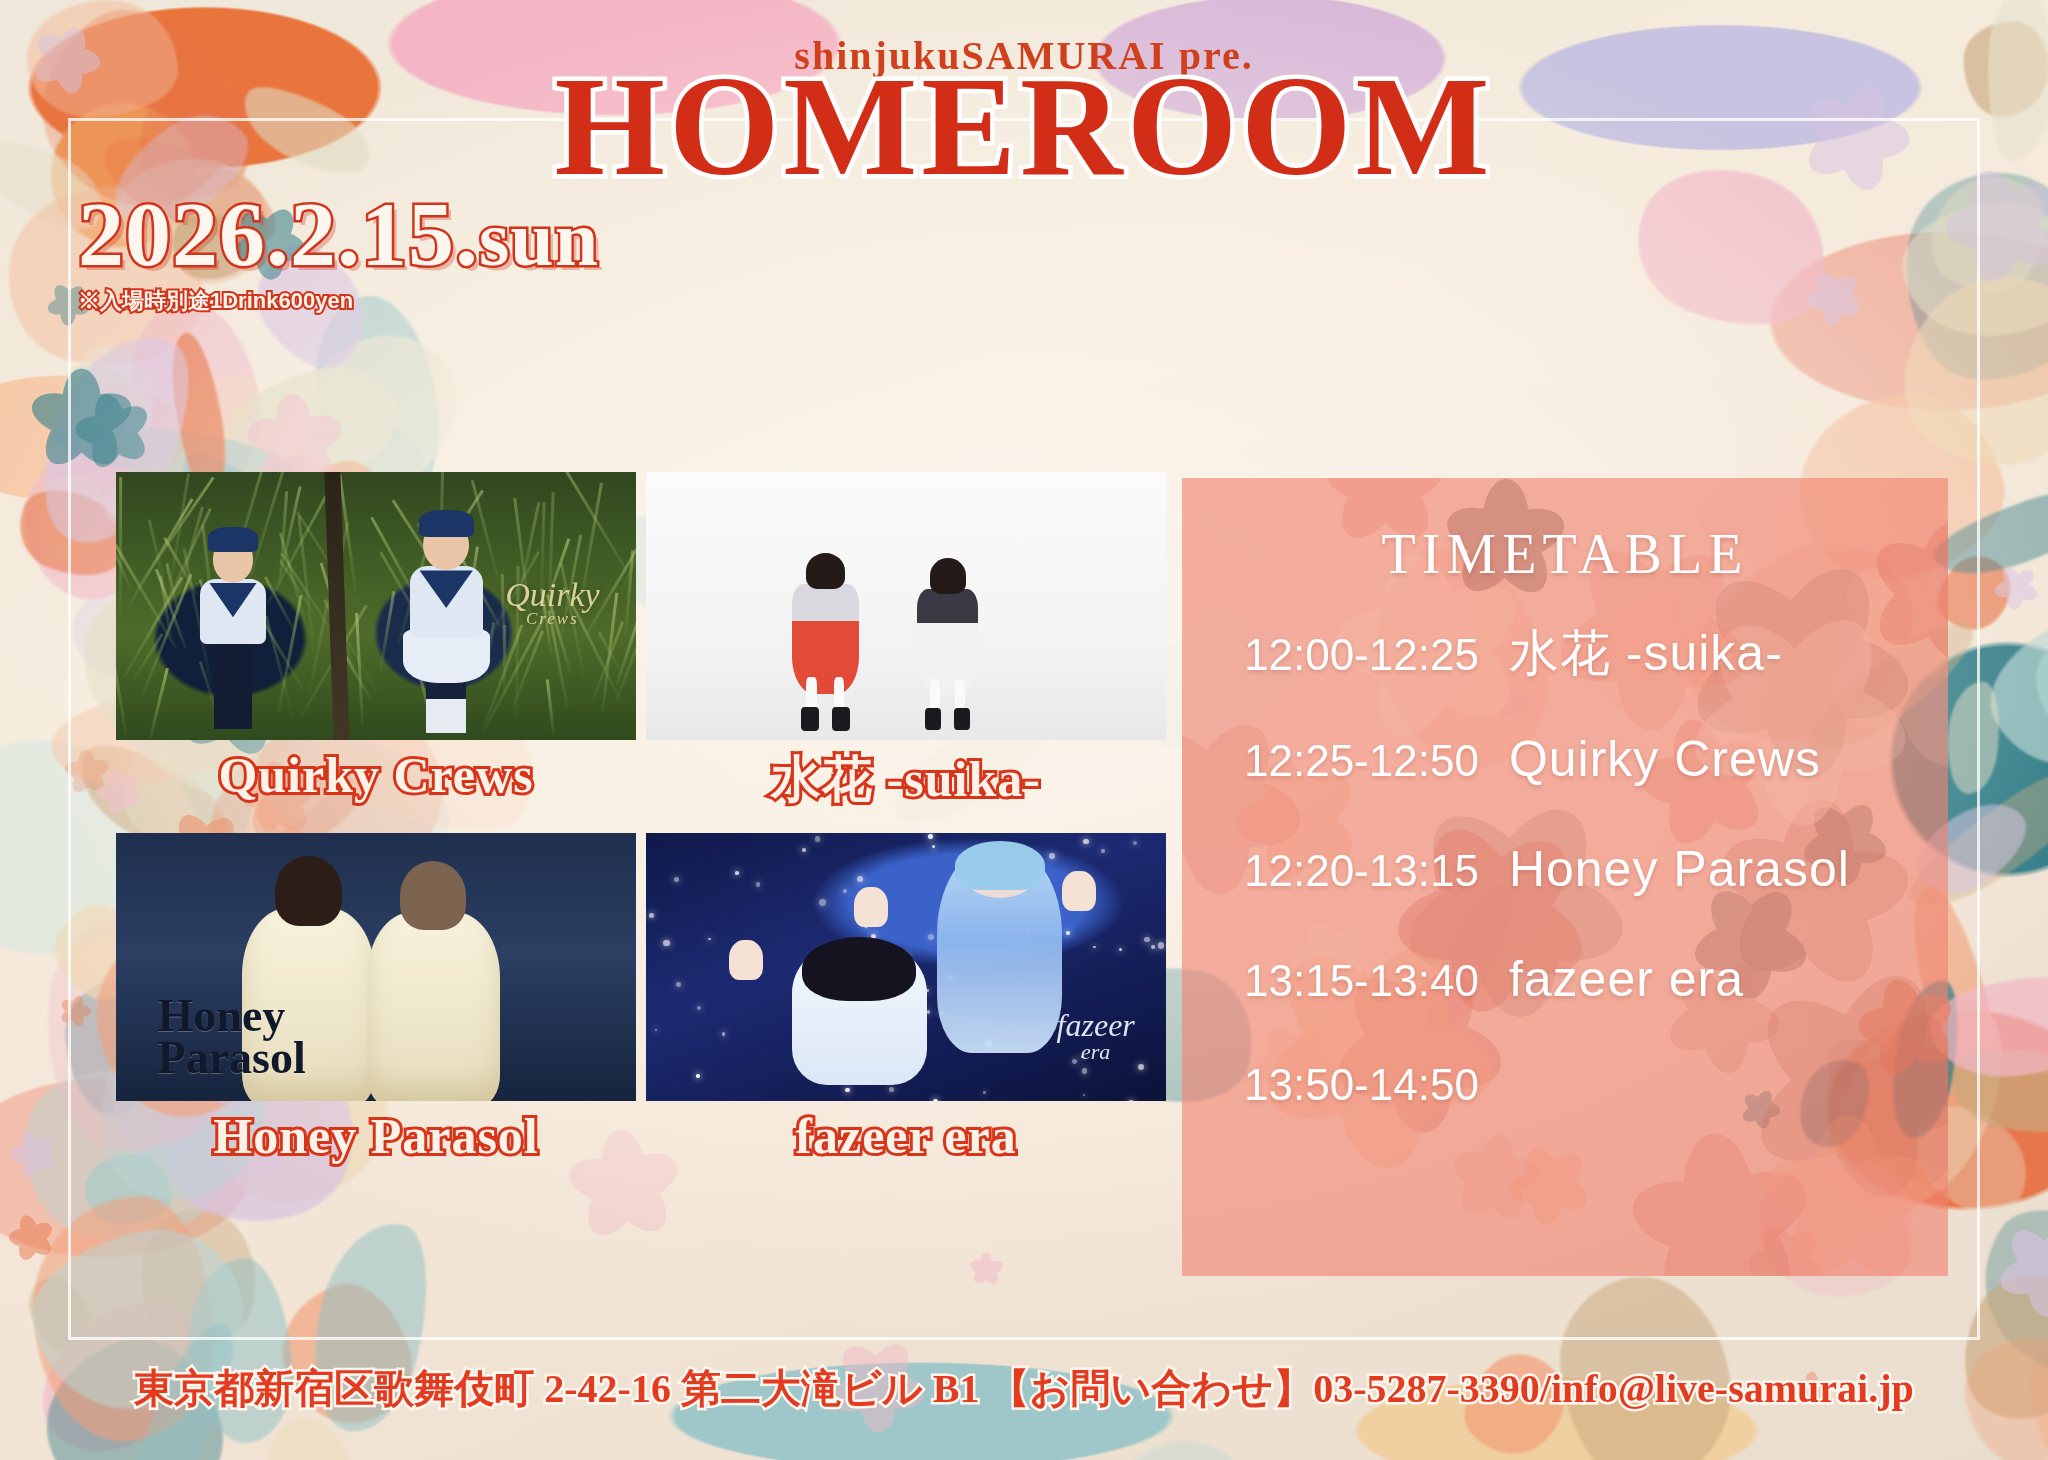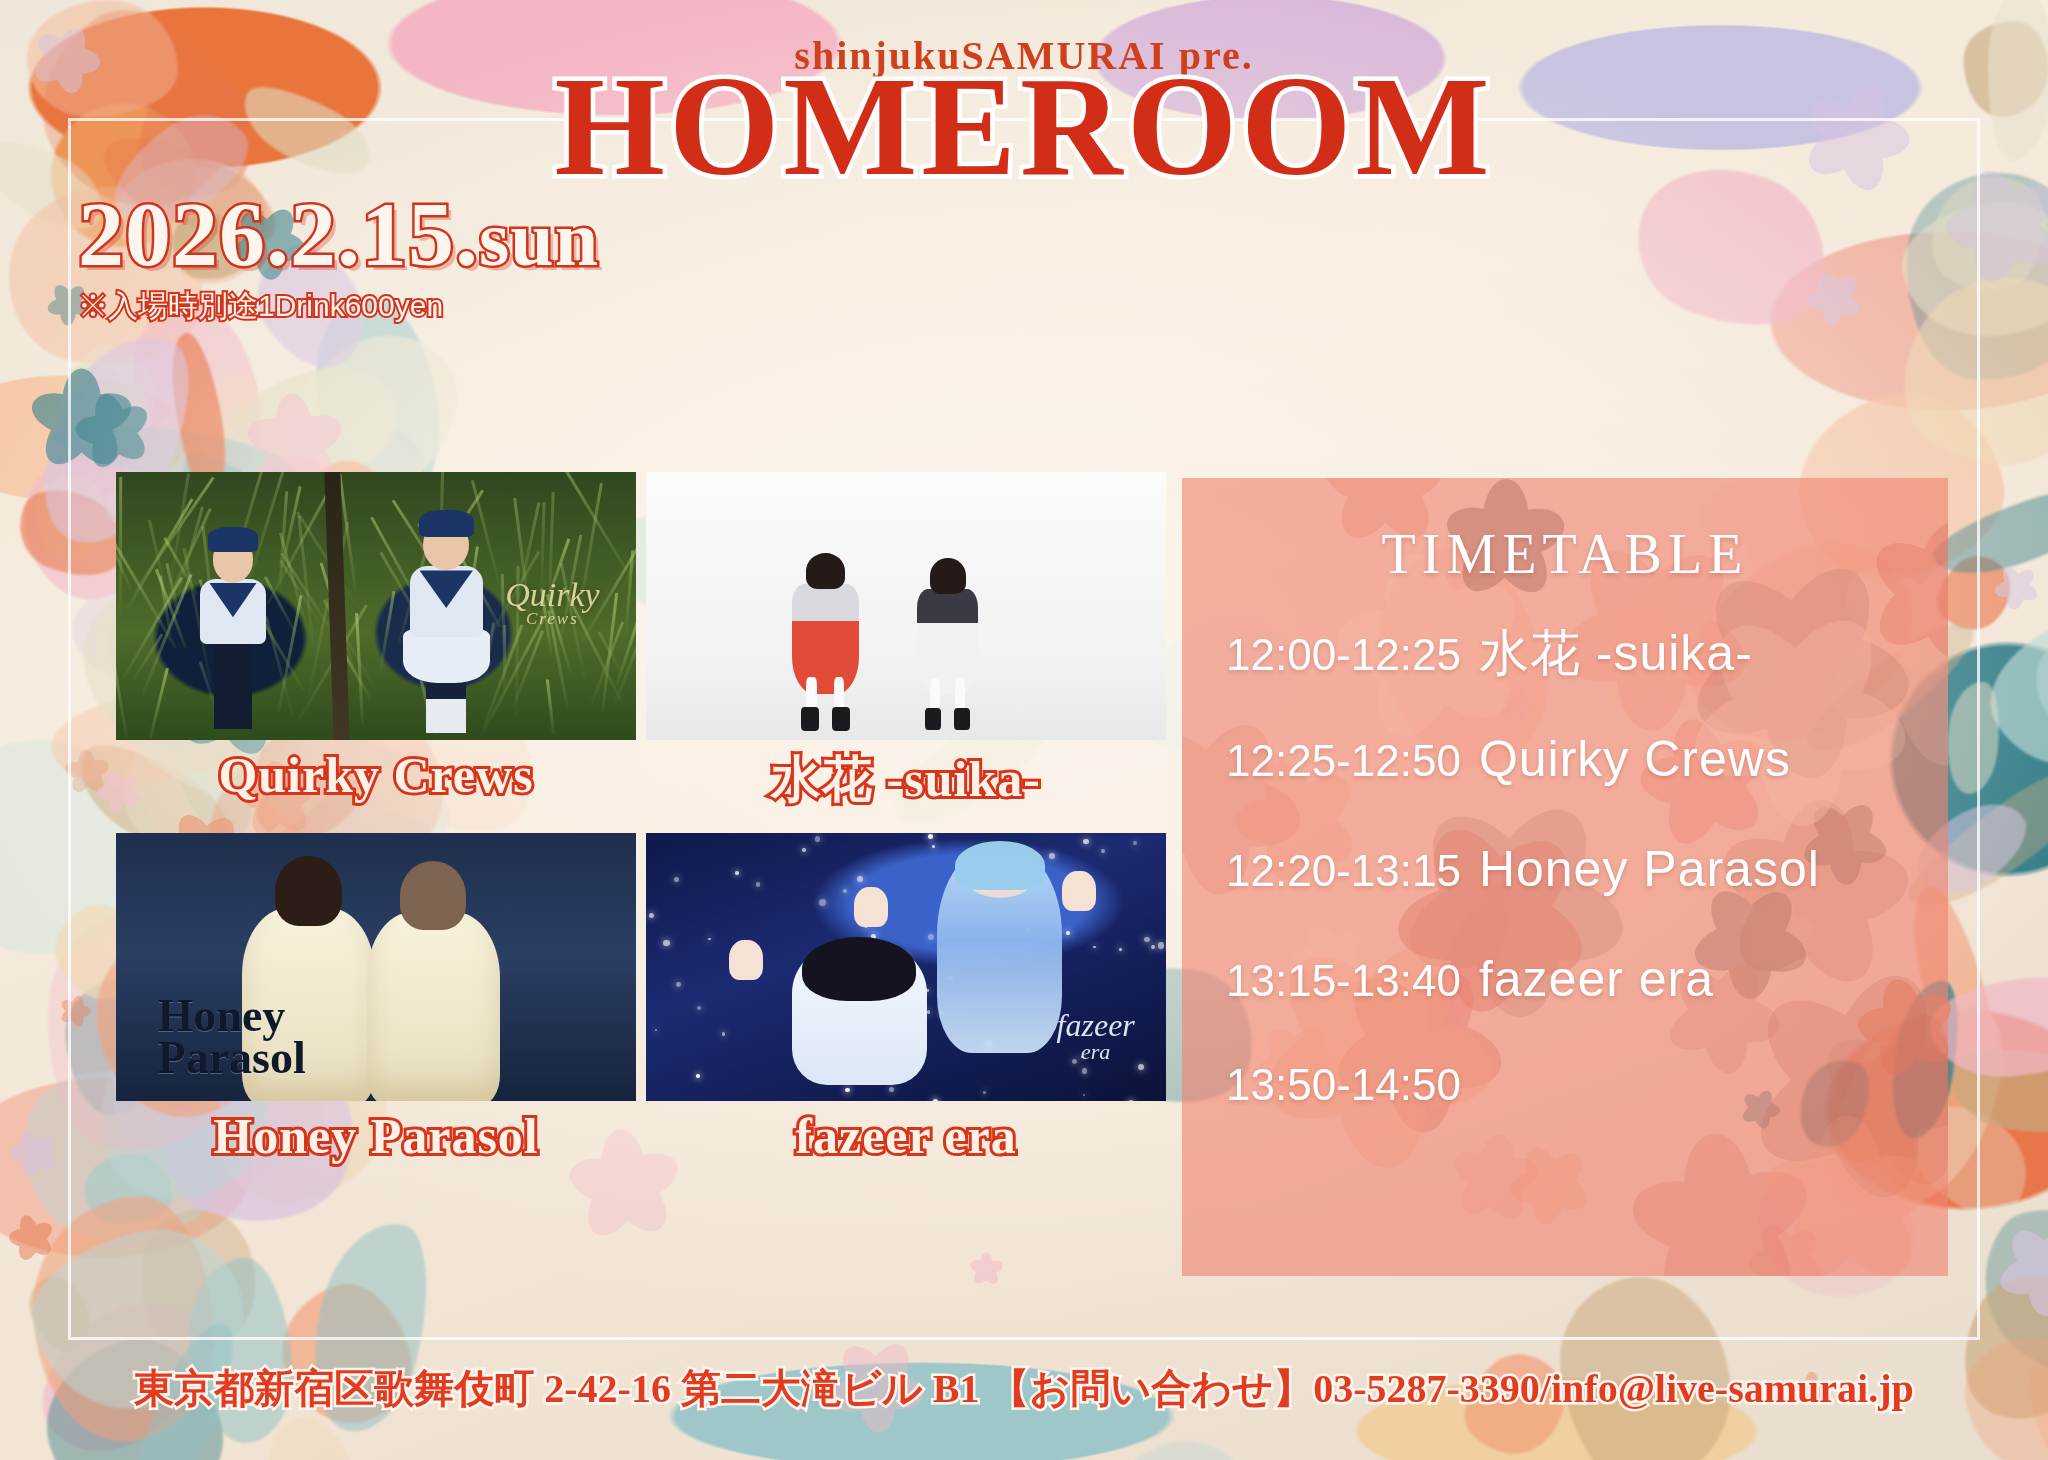--- a/index.html
+++ b/index.html
@@ -130,21 +130,21 @@
   .venue {
     font-family: "Liberation Sans", sans-serif;
     font-size: 52px; font-weight: 700;
     color: #fdf3ea;
     -webkit-text-stroke: 5px #d2341b;
     paint-order: stroke fill;
     white-space: nowrap;
   }
   .drinknote {
     font-family: "Liberation Sans", sans-serif;
-    font-size: 30px; font-weight: 400;
+    font-size: 22px; font-weight: 700;
     color: #fdf3ea;
     -webkit-text-stroke: 4px #d2341b;
     paint-order: stroke fill;
     white-space: nowrap;
     padding-bottom: 6px;
   }
 
   
   .artists {
     position: absolute;
@@ -372,26 +372,27 @@
   .tt-title {
     text-align: center;
     font-family: "Liberation Serif", serif;
     font-size: 56px; letter-spacing: 6px;
     color: #ffffff;
     text-shadow: 0 2px 4px rgba(120,40,30,.25);
   }
 
   .tt-list { margin-top: 34px; padding-left: 44px; }
   .tt-row {
-    display: flex; align-items: baseline; gap: 18px;
+    display: flex; align-items: baseline; gap: 30px;
     height: 110px;
     font-family: "Liberation Sans", sans-serif;
     color: #ffffff;
     text-shadow: 0 2px 4px rgba(120,40,30,.22);
     white-space: nowrap;
+    margin-left: 18px;
   }
   .tt-time { font-size: 44px; letter-spacing: 0px; }
   .tt-act  { font-size: 50px; letter-spacing: 1px; }
 
   
   .footer {
     position: absolute; left: 0; bottom: 44px; width: 100%;
     text-align: center;
     font-family: "Liberation Serif", serif;
     font-size: 40px; font-weight: 700;

